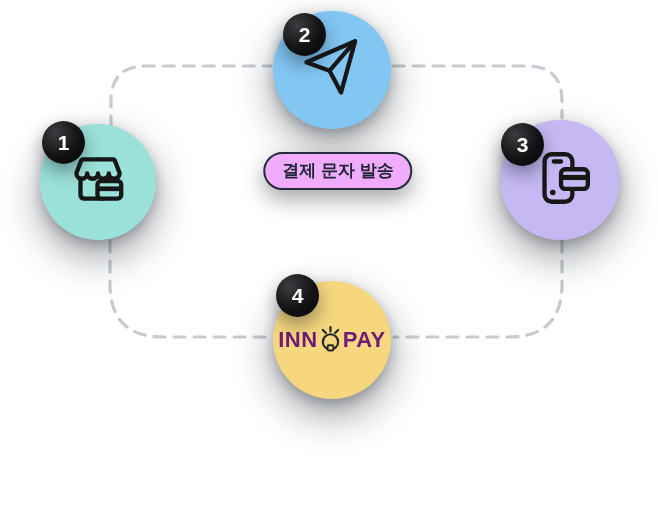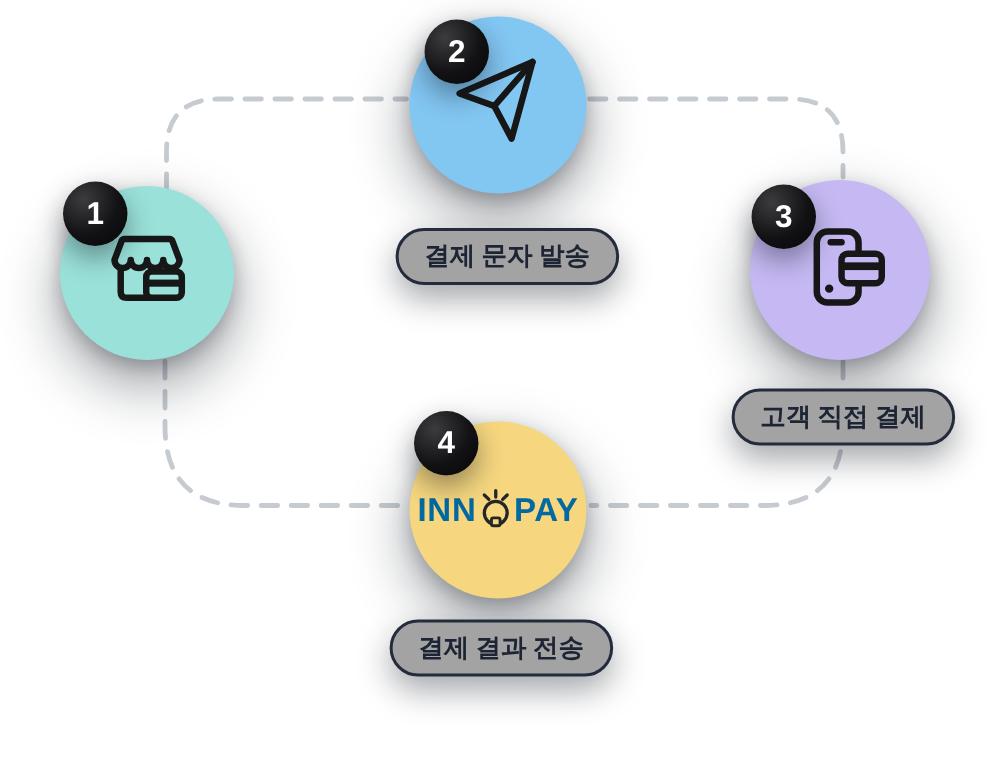--- a/index.html
+++ b/index.html
@@ -25,32 +25,31 @@
     display:flex;align-items:center;justify-content:center;
     color:#ffffff;font-size:21px;font-weight:700;
     box-shadow:0 8px 18px rgba(12,18,28,.40);
   }
   .badge.b1{left:42px;top:121px;}
   .badge.b2{left:283px;top:13px;}
   .badge.b3{left:501px;top:123px;}
   .badge.b4{left:276px;top:274px;}
   .pill{
     position:absolute;transform:translateX(-50%);z-index:4;white-space:nowrap;
-    background:#a3a3a3;border:2.5px solid #242c3c;border-radius:999px;
+    background:#f0abfc;border:2.5px solid #242c3c;border-radius:999px;
     padding:6px 17px;font-size:17px;font-weight:700;color:#1d2433;line-height:1.3;
     box-shadow:0 9px 22px rgba(12,18,28,.38);
-    font-family:Liberation Serif, serif;
   }
   .pill.l1{left:100px;top:259px;}
   .pill.l2{left:338px;top:152px;}
   .pill.l3{left:562px;top:259px;}
   .pill.l4{left:334px;top:413px;}
   .logo{
     display:flex;align-items:center;gap:1px;
-    font-size:22px;font-weight:700;letter-spacing:.5px;color:#0369a1;
+    font-size:22px;font-weight:700;letter-spacing:.5px;color:#701a75;
   }
   .logo svg{margin:0 1px;}
 </style>
 </head>
 <body>
 
 <div class="stage">
 
   <svg class="connectors" width="658" height="507" viewBox="0 0 658 507">
     <g fill="none" stroke="#c6cbd2" stroke-width="3.2" stroke-linecap="round" stroke-dasharray="11 9">
@@ -100,33 +99,31 @@
         <line x1="26" y1="16" x2="33" y2="16"></line>
         <circle cx="25" cy="46" r="1.4" fill="#171717" stroke-width="2.6"></circle>
         <rect x="33" y="23.5" width="26" height="19" rx="4" fill="#c6b9f3"></rect>
         <rect x="33" y="29" width="26" height="5" fill="#171717" stroke="none"></rect>
       </svg>
     </span>
   </div>
   <div class="badge b3">
     <span>3</span>
   </div>
-  <div class="pill l3">고객 직접 결제</div>
 
   <div class="circle c4" style="background-color: rgb(246, 215, 127);">
     <span class="logo">
       <span>INN</span>
       <svg width="21" height="30" viewBox="0 0 22 30" fill="none" stroke="#262626" stroke-width="2.3" stroke-linecap="round" stroke-linejoin="round">
         <line x1="11" y1="1.5" x2="11" y2="6"></line>
         <line x1="3" y1="4.5" x2="6.2" y2="7.6"></line>
         <line x1="19" y1="4.5" x2="15.8" y2="7.6"></line>
         <circle cx="11" cy="17" r="8"></circle>
         <rect x="8" y="20.5" width="6" height="5.5" rx="1.3" fill="#f6d77f" stroke-width="2"></rect>
       </svg>
       <span>PAY</span>
     </span>
   </div>
   <div class="badge b4">
     <span>4</span>
   </div>
-  <div class="pill l4">결제 결과 전송</div>
 
 </div>
 
 </body></html>

